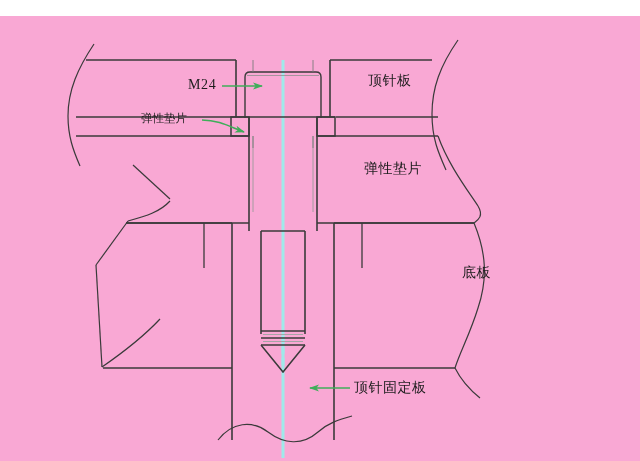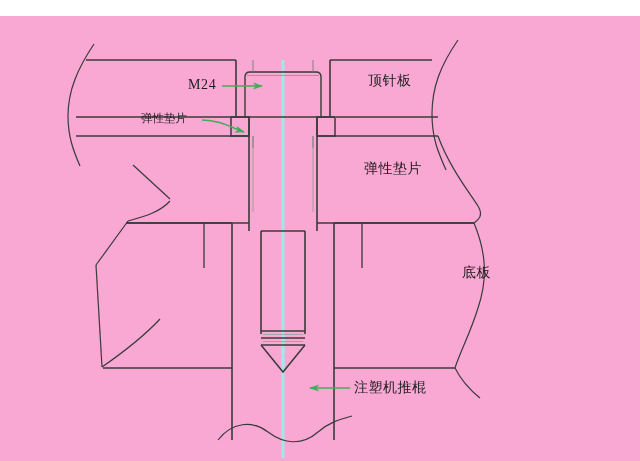--- a/index.html
+++ b/index.html
@@ -232,16 +232,16 @@
   <div class="cad-label latin" style="left:188px; top:62px;">M24</div>
 
   <div class="cad-label small-cn" style="left:141px; top:97px;">弹性垫片</div>
 
   <div class="cad-label" style="left:368px; top:57px;">顶针板</div>
 
   <div class="cad-label" style="left:364px; top:145px;">弹性垫片</div>
 
   <div class="cad-label" style="left:462px; top:249px;">底板</div>
 
-  <div class="cad-label" style="left:354px; top:364px;">注塑机推棍</div>
+  <div class="cad-label" style="left:354px; top:364px;">顶针固定板</div>
 
 
 </div>
 
 </body></html>

